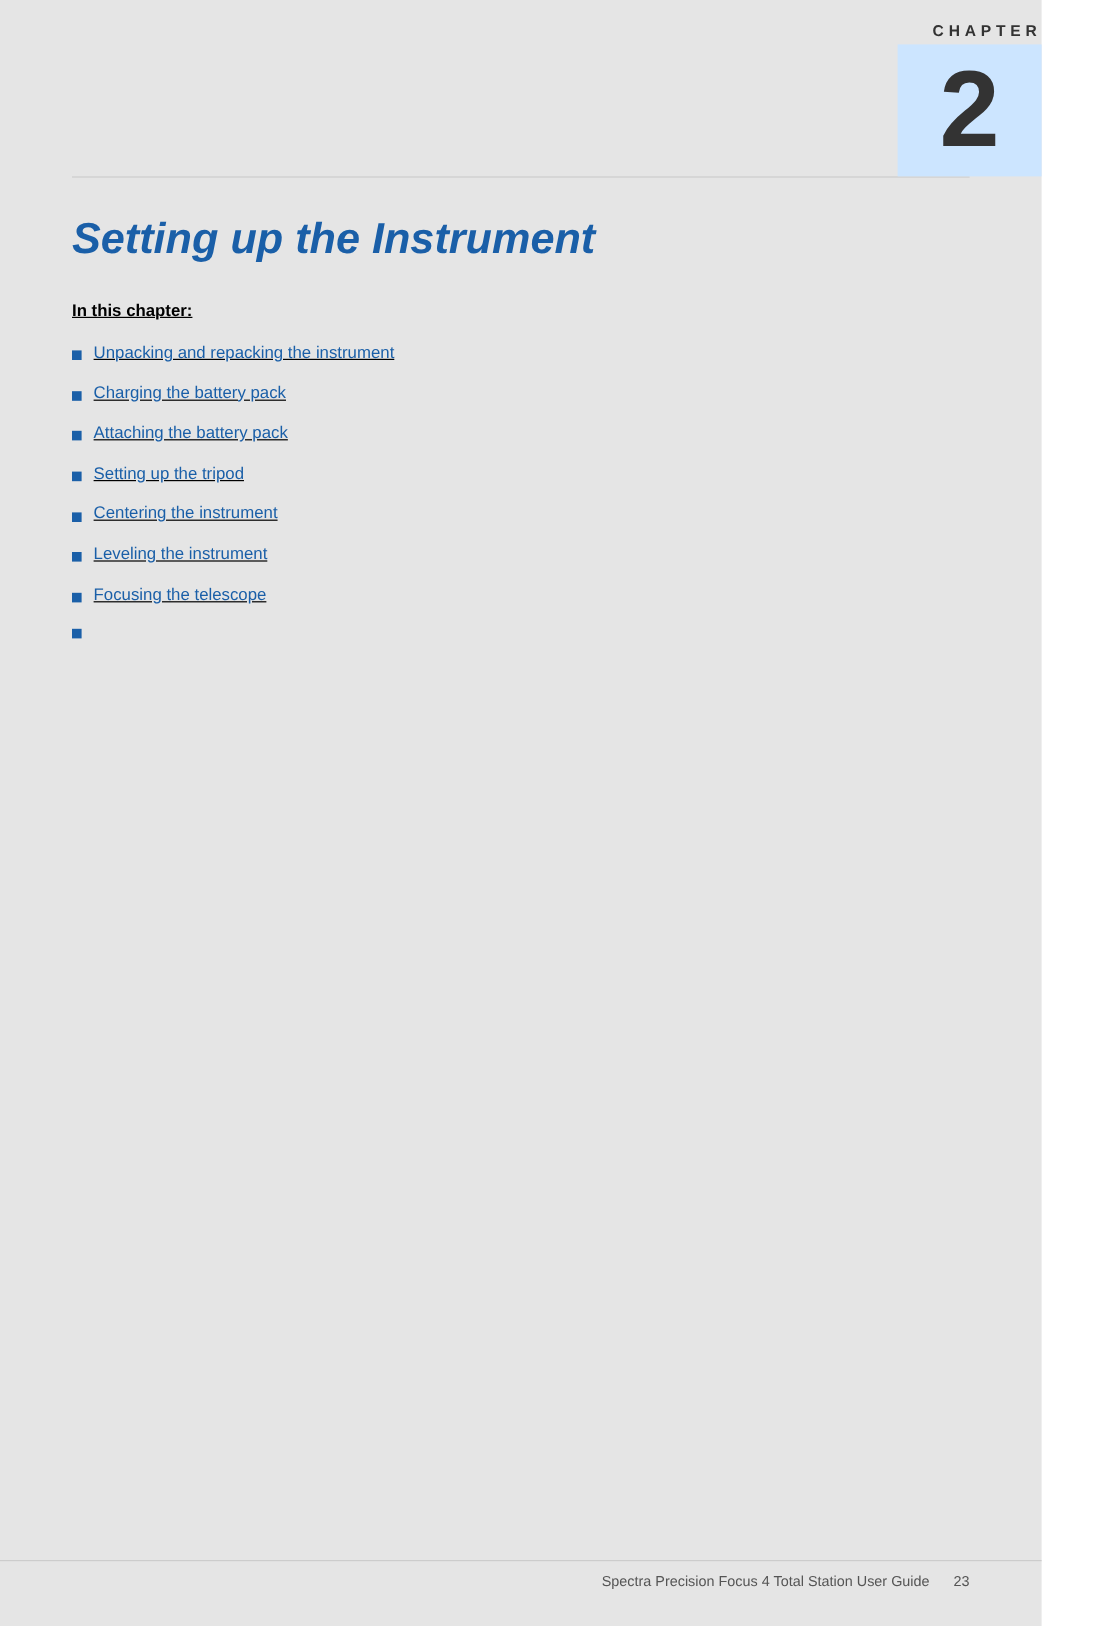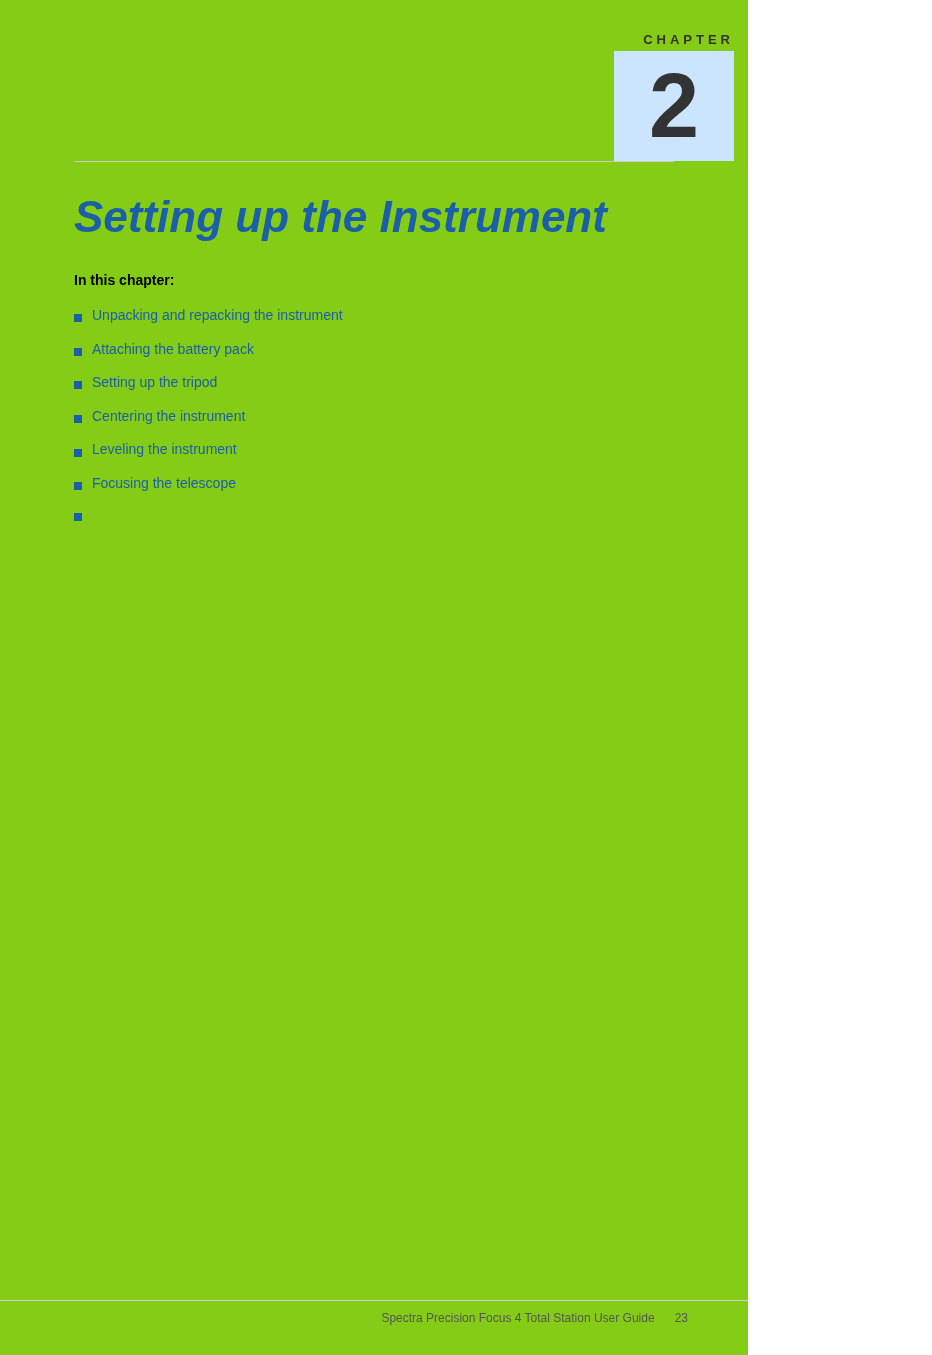--- a/index.html
+++ b/index.html
@@ -10,25 +10,25 @@
 
     body {
       width: 932px;
       min-height: 1355px;
       background: #ffffff;
       font-family: Arial, Helvetica, sans-serif;
       position: relative;
     }
 
     .page {
-      width: 748px;
+      width: 868px;
       min-height: 1355px;
-      background: #84cc16;
+      background: #e5e5e5;
       position: relative;
-      padding: 14px;
+      padding: 0;
     }
 
     
     .chapter-header {
       display: flex;
       justify-content: flex-end;
       align-items: flex-start;
       padding-top: 0;
       margin-bottom: 0;
     }
@@ -70,32 +70,33 @@
     
     .header-rule {
       border: none;
       border-top: 1px solid #cccccc;
       margin: 0 60px;
       margin-top: 0;
     }
 
     
     .page-title {
-      font-size: 44px;
+      font-size: 36px;
       font-weight: bold;
       color: #1a5fa8;
       padding: 30px 60px 30px 60px;
       font-style: italic;
     }
 
     
     .content-area {
       display: flex;
       padding: 0 60px;
       gap: 60px;
+      text-decoration: underline;
     }
 
     .left-column {
       width: 340px;
       flex-shrink: 0;
     }
 
     .right-column {
       flex: 1;
     }
@@ -189,20 +190,24 @@
     <div class="left-column">
       <div class="in-this-chapter-label">In this chapter:</div>
 
       <ul class="chapter-list">
 
         <li>
           <div class="bullet-square"></div>
           <span class="list-item-text">Unpacking and repacking the instrument</span>
         </li>
 
+        <li>
+          <div class="bullet-square"></div>
+          <span class="list-item-text">Charging the battery pack</span>
+        </li>
 
 
         <li>
           <div class="bullet-square"></div>
           <span class="list-item-text">Attaching the battery pack</span>
         </li>
 
         <li>
           <div class="bullet-square"></div>
           <span class="list-item-text">Setting up the tripod</span>

